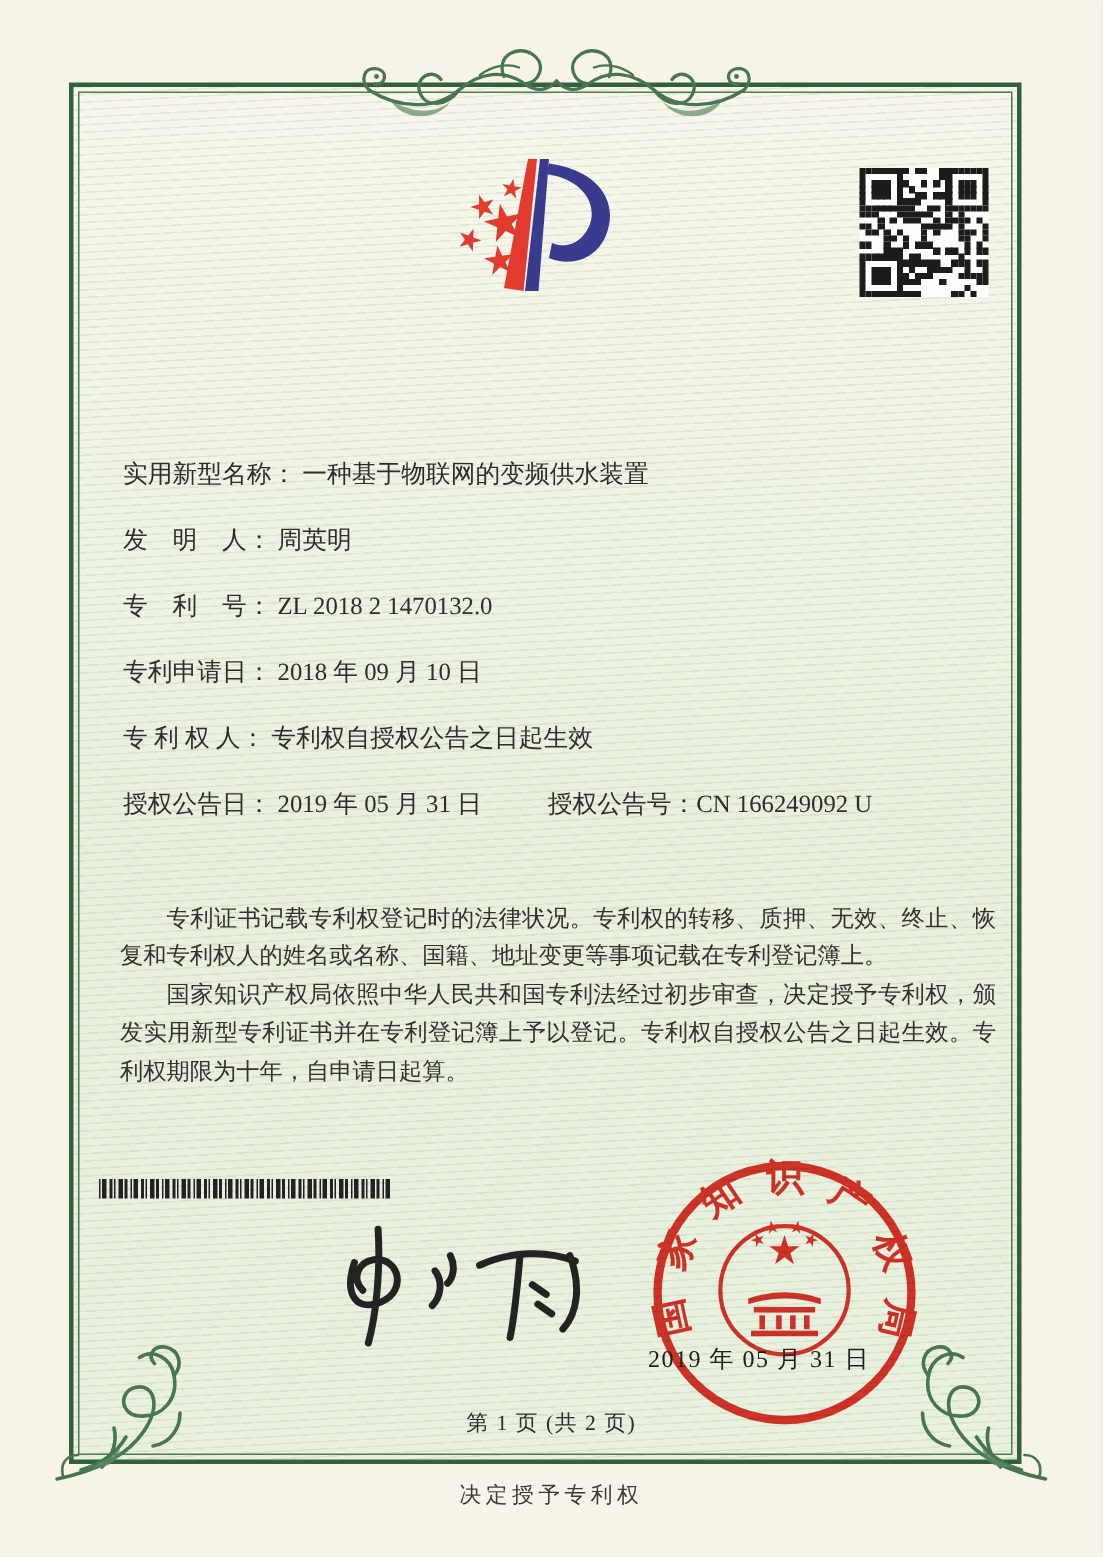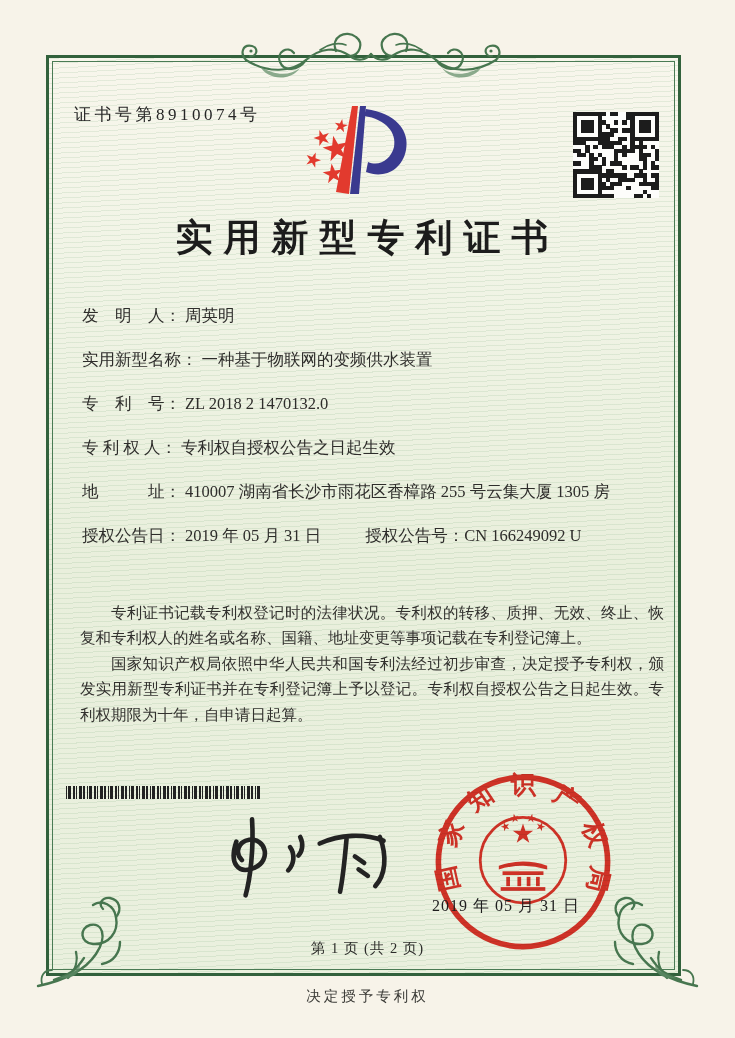--- a/index.html
+++ b/index.html
@@ -78,21 +78,20 @@
     <use href="#topHalf" transform="translate(262,0) scale(-1,1)"></use>
   </svg>
 
   <svg class="orn" style="left:32px;top:884px" width="110" height="110" viewBox="0 0 110 110">
     <use href="#cornerOrn"></use>
   </svg>
   <svg class="orn" style="left:593px;top:884px" width="110" height="110" viewBox="0 0 110 110">
     <use href="#cornerOrn" transform="translate(110,0) scale(-1,1)"></use>
   </svg>
 
-  <div class="certno">证书号第8910074号</div>
 
   <svg style="position:absolute;left:288px;top:96px" width="152" height="112" viewBox="0 0 152 112">
     <g fill="#e23a2e">
       <use href="#star" transform="translate(53,30) scale(0.7) rotate(10)"></use>
       <use href="#star" transform="translate(34,42) scale(0.85) rotate(-18)"></use>
       <use href="#star" transform="translate(48,53) scale(1.35) rotate(-12)"></use>
       <use href="#star" transform="translate(25,64) scale(0.8) rotate(20)"></use>
       <use href="#star" transform="translate(45,78) scale(1.05) rotate(-8)"></use>
       <polygon points="64,10 70,10 61,98 48,96"></polygon>
     </g>
@@ -327,37 +326,36 @@
       <i style="left:20.48px;top:81.90px;width:4.40px;height:4.40px"></i>
       <i style="left:24.57px;top:81.90px;width:4.40px;height:4.40px"></i>
       <i style="left:28.67px;top:81.90px;width:4.40px;height:4.40px"></i>
       <i style="left:32.76px;top:81.90px;width:4.40px;height:4.40px"></i>
       <i style="left:36.86px;top:81.90px;width:4.40px;height:4.40px"></i>
       <i style="left:61.43px;top:81.90px;width:4.40px;height:4.40px"></i>
       <i style="left:65.52px;top:81.90px;width:4.40px;height:4.40px"></i>
       <i style="left:73.71px;top:81.90px;width:4.40px;height:4.40px"></i>
     </div>
 
-  <h1 class="title">实用新型专利证书</h1>
 
   <div class="fields">
     <div class="field">
+      <span class="flabel">实用新型名称：</span><span class="fvalue">一种基于物联网的变频供水装置</span>
+    </div>
+    <div class="field">
       <span class="flabel">发　明　人：</span><span class="fvalue">周英明</span>
-    </div>
-    <div class="field">
-      <span class="flabel">实用新型名称：</span><span class="fvalue">一种基于物联网的变频供水装置</span>
     </div>
     <div class="field">
       <span class="flabel">专　利　号：</span><span class="fvalue">ZL 2018 2 1470132.0</span>
     </div>
     <div class="field">
+      <span class="flabel">专利申请日：</span><span class="fvalue">2018 年 09 月 10 日</span>
+    </div>
+    <div class="field">
       <span class="flabel">专 利 权 人：</span><span class="fvalue">专利权自授权公告之日起生效</span>
-    </div>
-    <div class="field">
-      <span class="flabel">地　　　址：</span><span class="fvalue">410007 湖南省长沙市雨花区香樟路 255 号云集大厦 1305 房</span>
     </div>
     <div class="field grant">
       <span class="flabel">授权公告日：</span><span>2019 年 05 月 31 日</span><span class="gsep"></span><span>授权公告号：</span><span>CN 166249092 U</span>
     </div>
   </div>
 
   <div class="paras">
     <p>专利证书记载专利权登记时的法律状况。专利权的转移、质押、无效、终止、恢复和专利权人的姓名或名称、国籍、地址变更等事项记载在专利登记簿上。</p>
     <p>国家知识产权局依照中华人民共和国专利法经过初步审查，决定授予专利权，颁发实用新型专利证书并在专利登记簿上予以登记。专利权自授权公告之日起生效。专利权期限为十年，自申请日起算。</p>
   </div>

